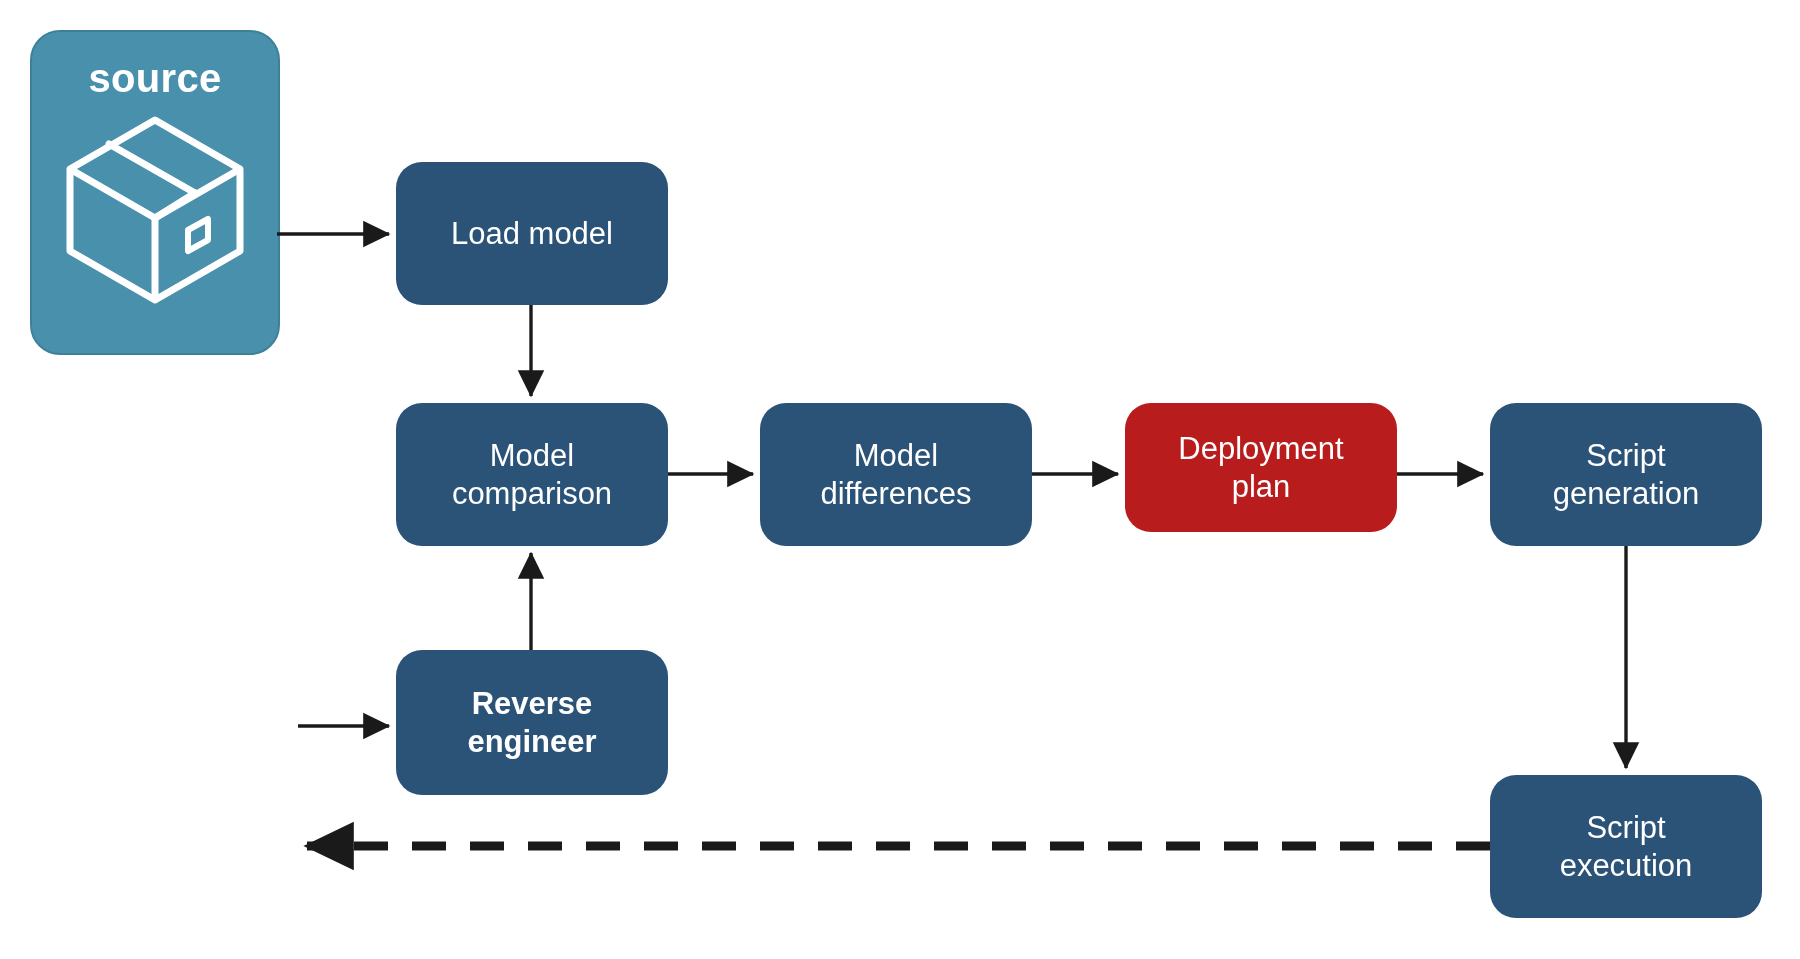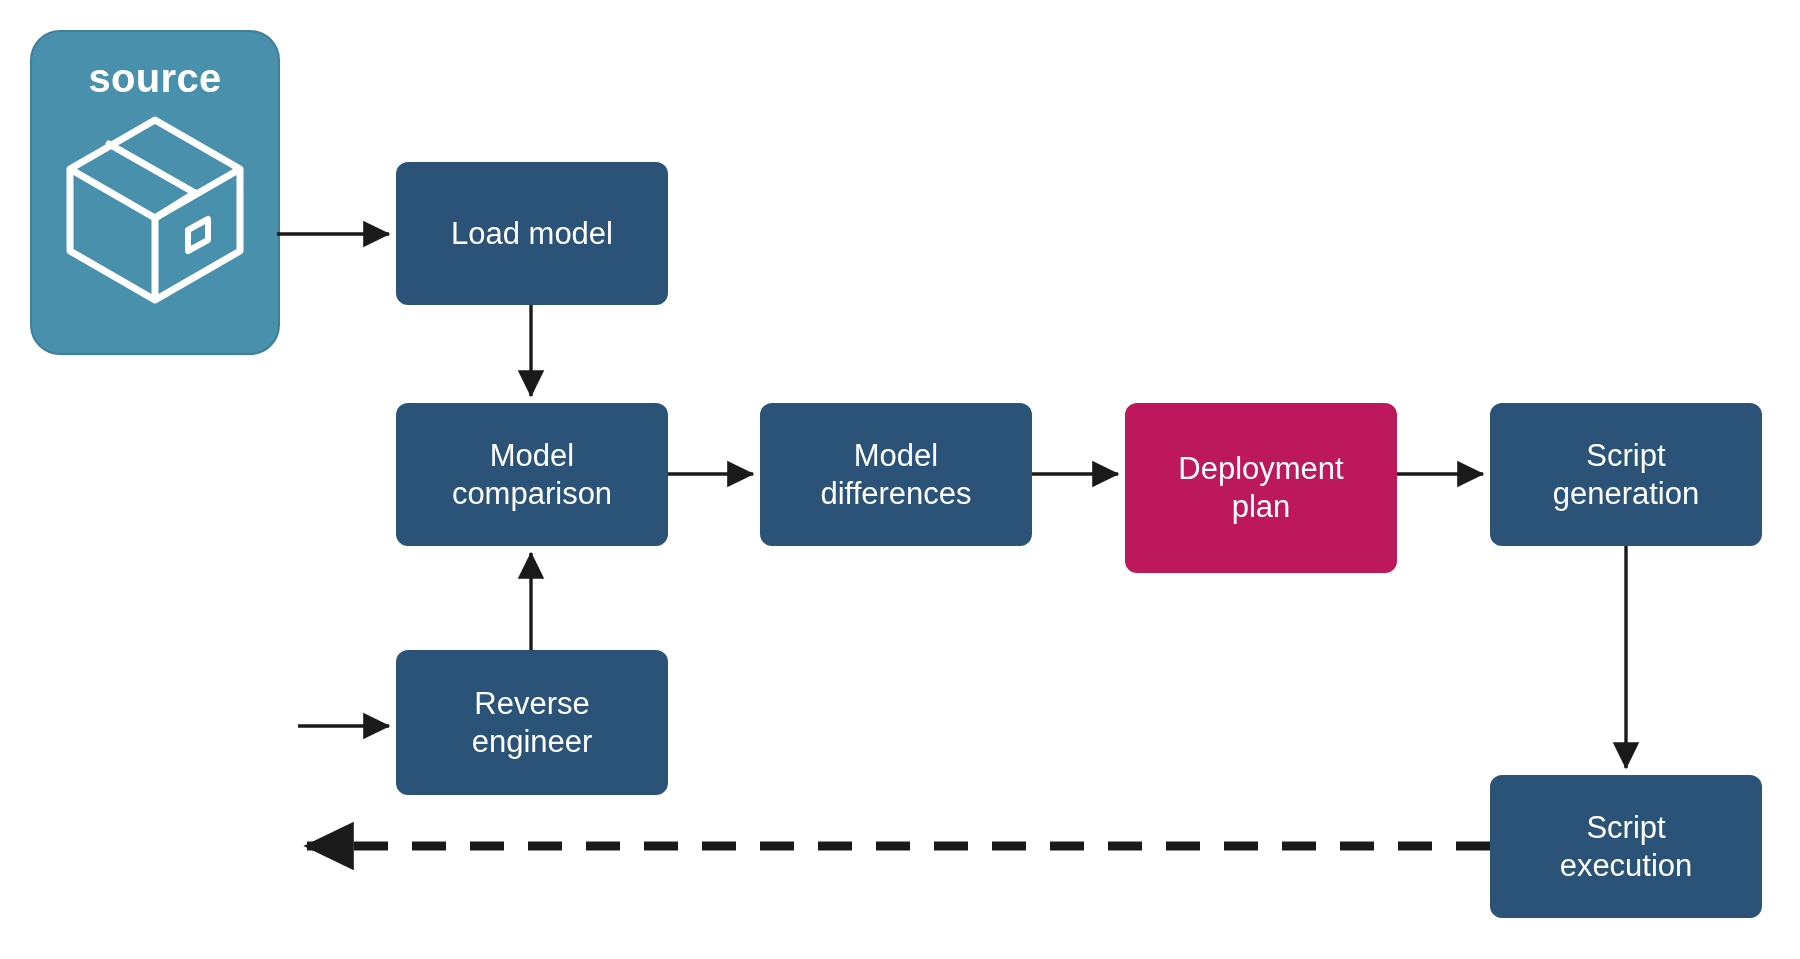--- a/index.html
+++ b/index.html
@@ -31,21 +31,21 @@
     color: #ffffff;
     letter-spacing: 0.3px;
     line-height: 1;
     user-select: none;
   }
   .endpoint-icon {
     display: block;
   }
   .proc-box {
     position: absolute;
-    border-radius: 12px;
+    border-radius: 26px;
     box-sizing: border-box;
     display: flex;
     align-items: center;
     justify-content: center;
     text-align: center;
     color: #ffffff;
     line-height: 1.22;
     padding: 4px 10px;
     user-select: none;
   }
@@ -93,31 +93,31 @@
   <div class="proc-box" id="node-model-comparison" style="left:396px; top:403px; width:272px; height:143px; background:#2B5377; font-size:31px;">
     <span class="proc-label">Model
 comparison</span>
   </div>
 
   <div class="proc-box" id="node-model-differences" style="left:760px; top:403px; width:272px; height:143px; background:#2B5377; font-size:31px;">
     <span class="proc-label">Model
 differences</span>
   </div>
 
-  <div class="proc-box" id="node-deployment-plan" style="left:1125px; top:403px; width:272px; height:170px; background:#be185d; font-size:31px;">
+  <div class="proc-box" id="node-deployment-plan" style="left:1125px; top:403px; width:272px; height:129px; background:#b91c1c; font-size:31px;">
     <span class="proc-label">Deployment
 plan</span>
   </div>
 
   <div class="proc-box" id="node-script-generation" style="left:1490px; top:403px; width:272px; height:143px; background:#2B5377; font-size:31px;">
     <span class="proc-label">Script
 generation</span>
   </div>
 
-  <div class="proc-box" id="node-reverse-engineer" style="left:396px; top:650px; width:272px; height:145px; background:#2B5377; font-size:31px;">
+  <div class="proc-box" id="node-reverse-engineer" style="left:396px; top:650px; width:272px; height:145px; background:#2B5377; font-size:31px;font-weight:bold;">
     <span class="proc-label">Reverse
 engineer</span>
   </div>
 
   <div class="proc-box" id="node-script-execution" style="left:1490px; top:775px; width:272px; height:143px; background:#2B5377; font-size:31px;">
     <span class="proc-label">Script
 execution</span>
   </div>
 
   <svg class="edges" viewBox="0 0 1800 959">

